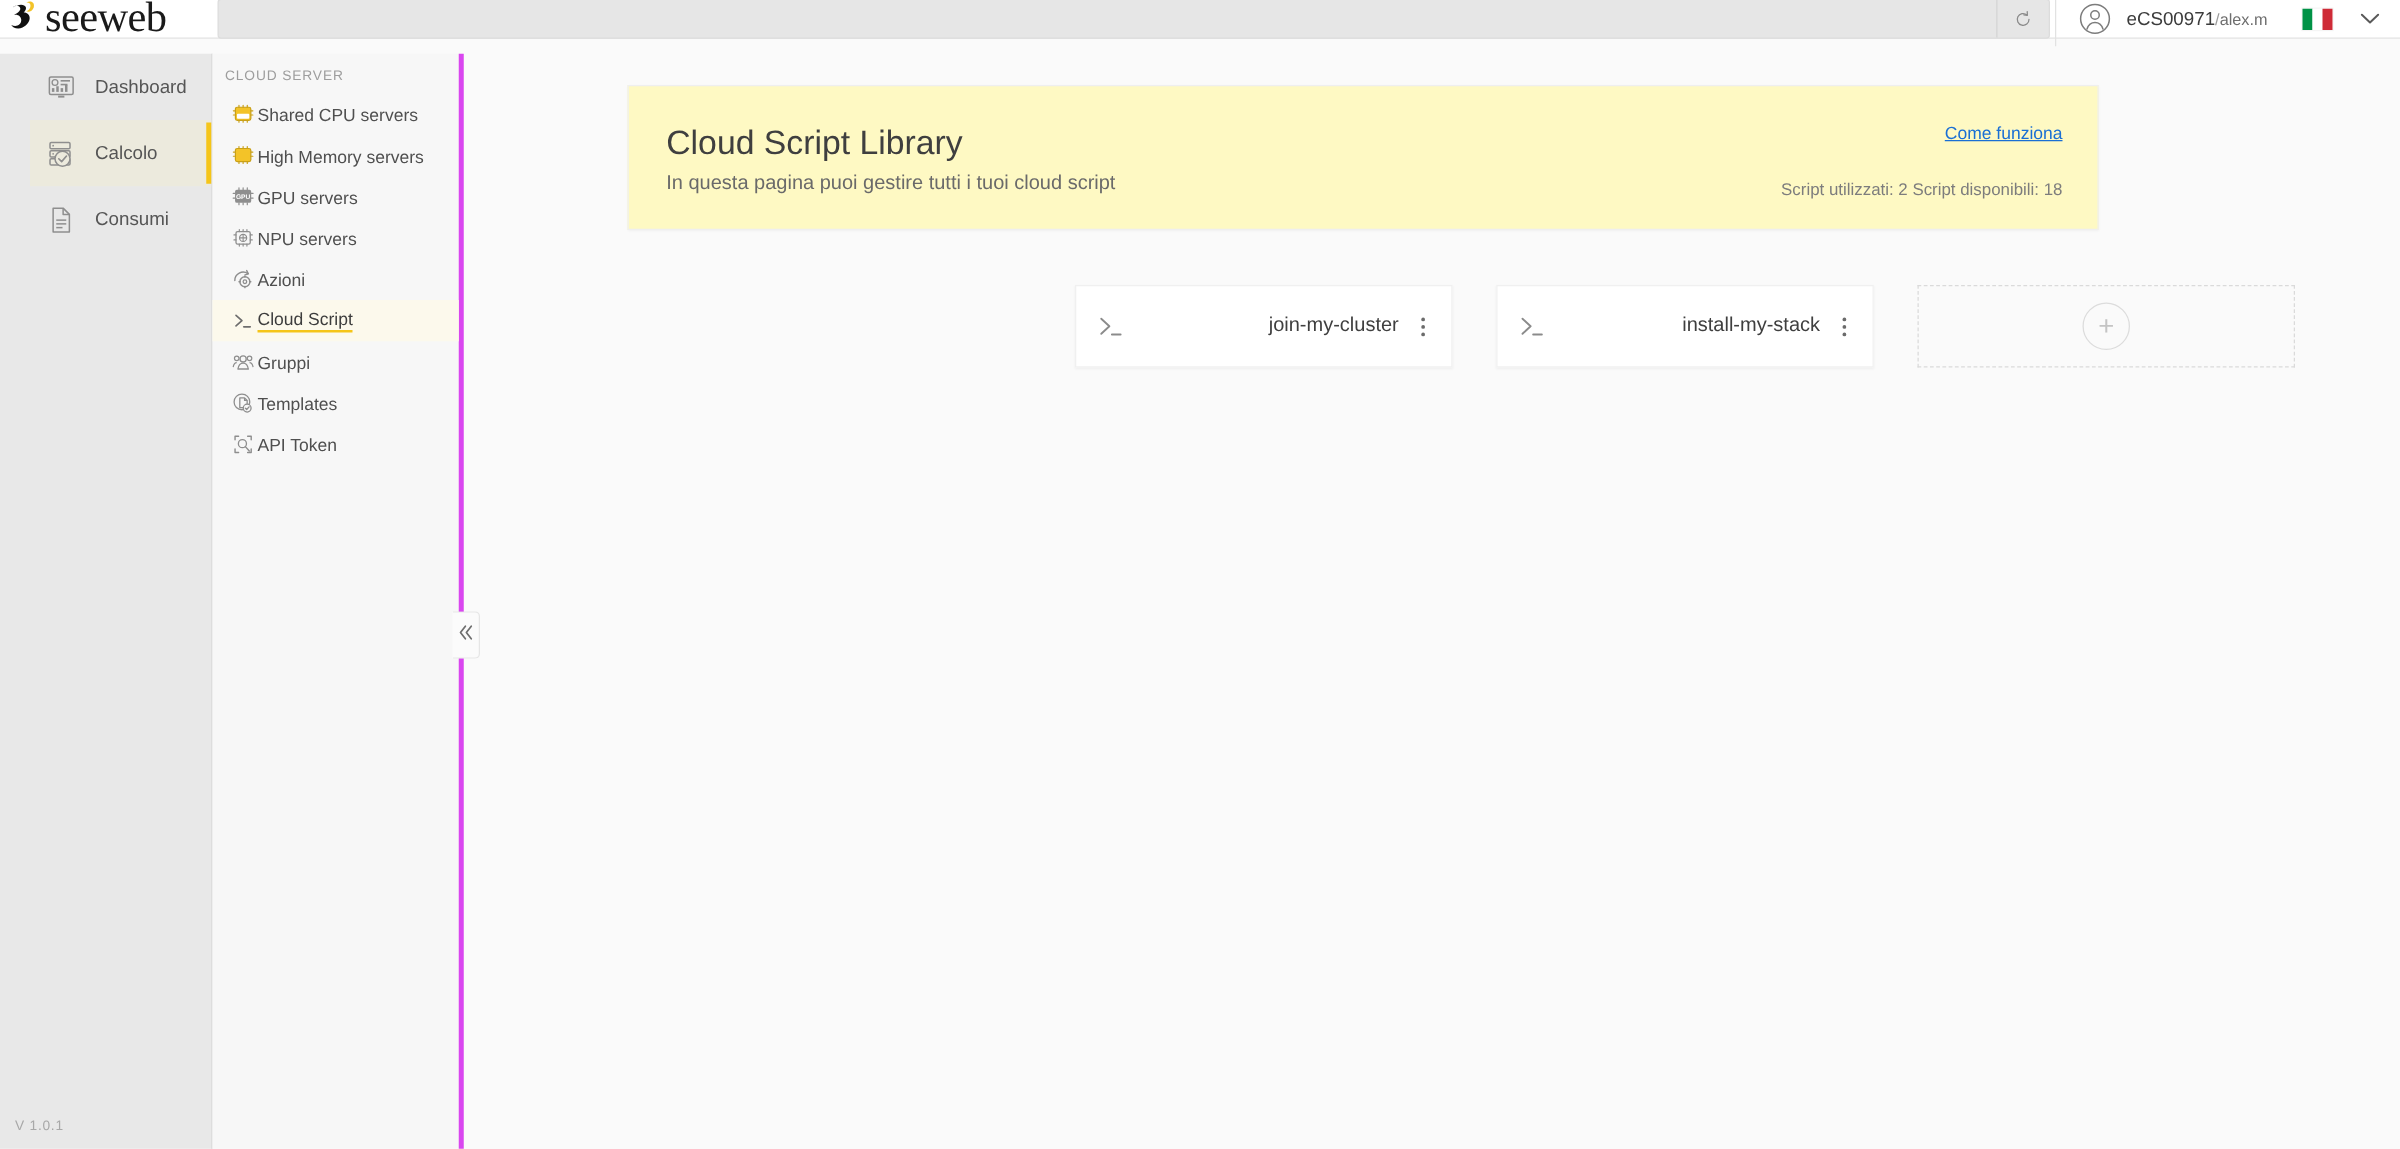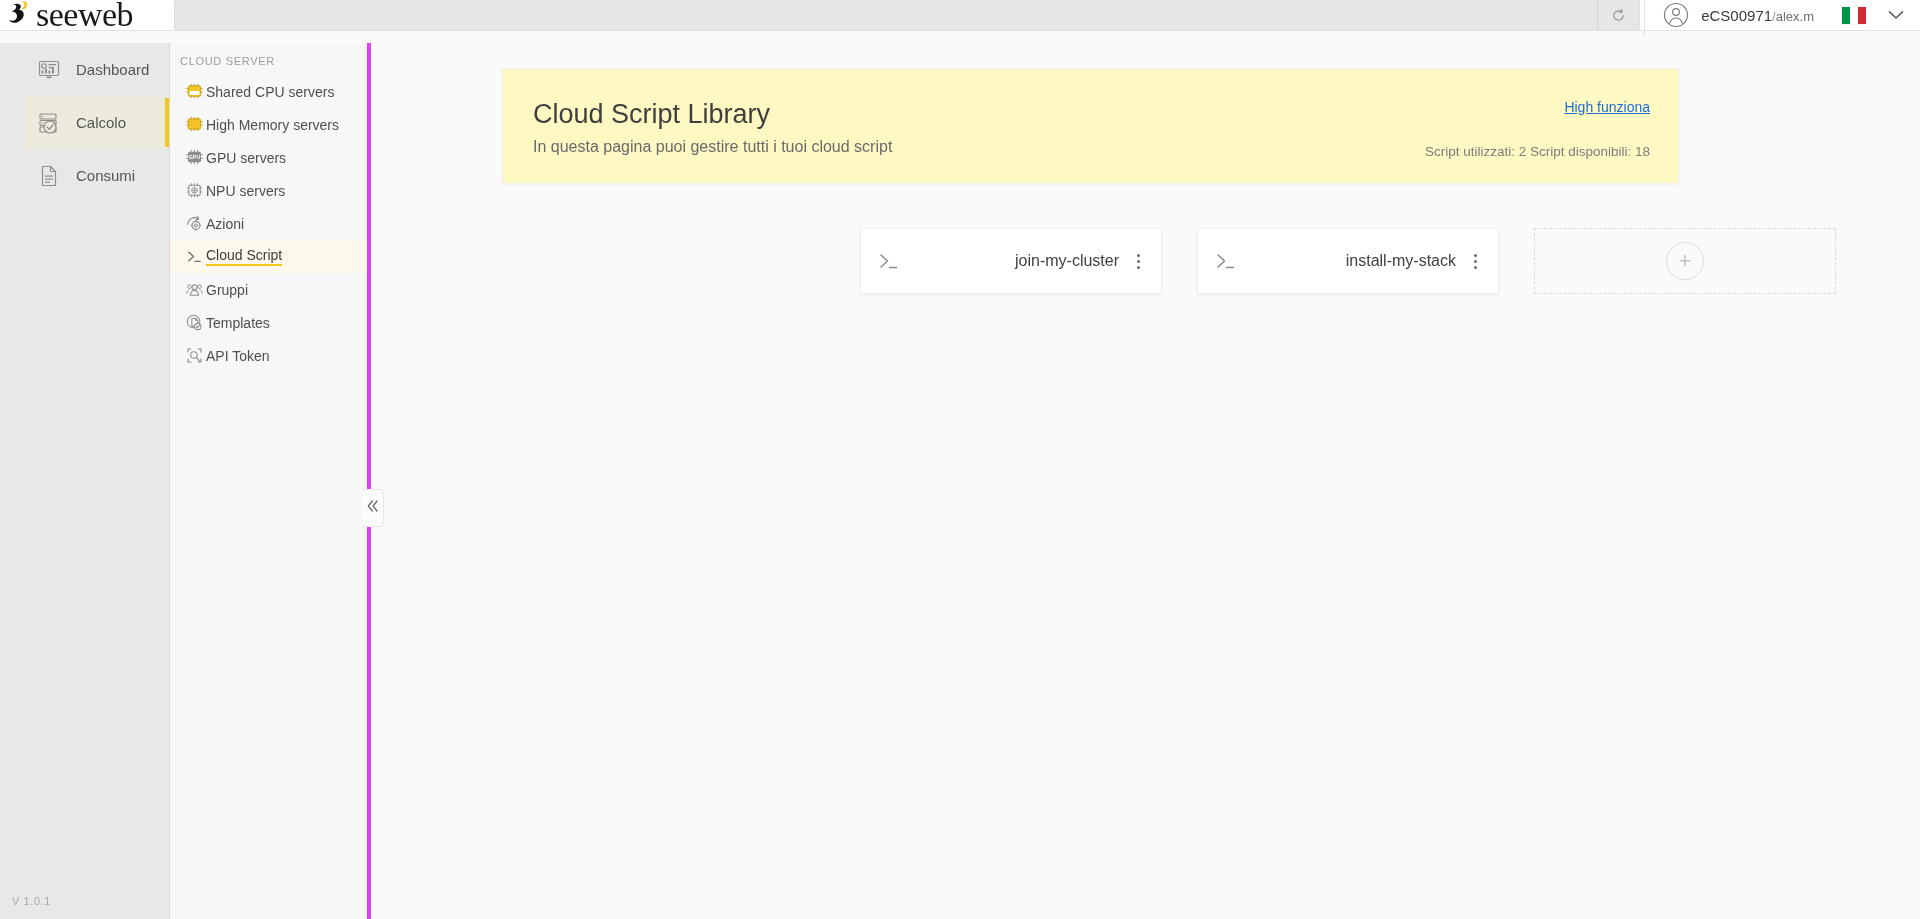--- a/index.html
+++ b/index.html
@@ -476,21 +476,21 @@
 </div>
 
 <div class="main">
 
   <div class="page-card">
     <div>
       <h1 class="page-title">Cloud Script Library</h1>
       <div class="page-sub">In questa pagina puoi gestire tutti i tuoi cloud script</div>
     </div>
     <div class="card-right">
-      <a class="how-link">High funziona</a>
+      <a class="how-link">Come funziona</a>
       <div class="quota">Script utilizzati: 2 Script disponibili: 18</div>
     </div>
   </div>
 
   <div class="script-grid">
 
     <div class="script-card">
       <span class="term">
         <svg width="24" height="22" viewBox="0 0 24 22" xmlns="http://www.w3.org/2000/svg">
           <path d="M4 5 L10.5 11 L4 17" fill="none" stroke="#8b8b8b" stroke-width="1.5" stroke-linecap="round" stroke-linejoin="round"></path>

